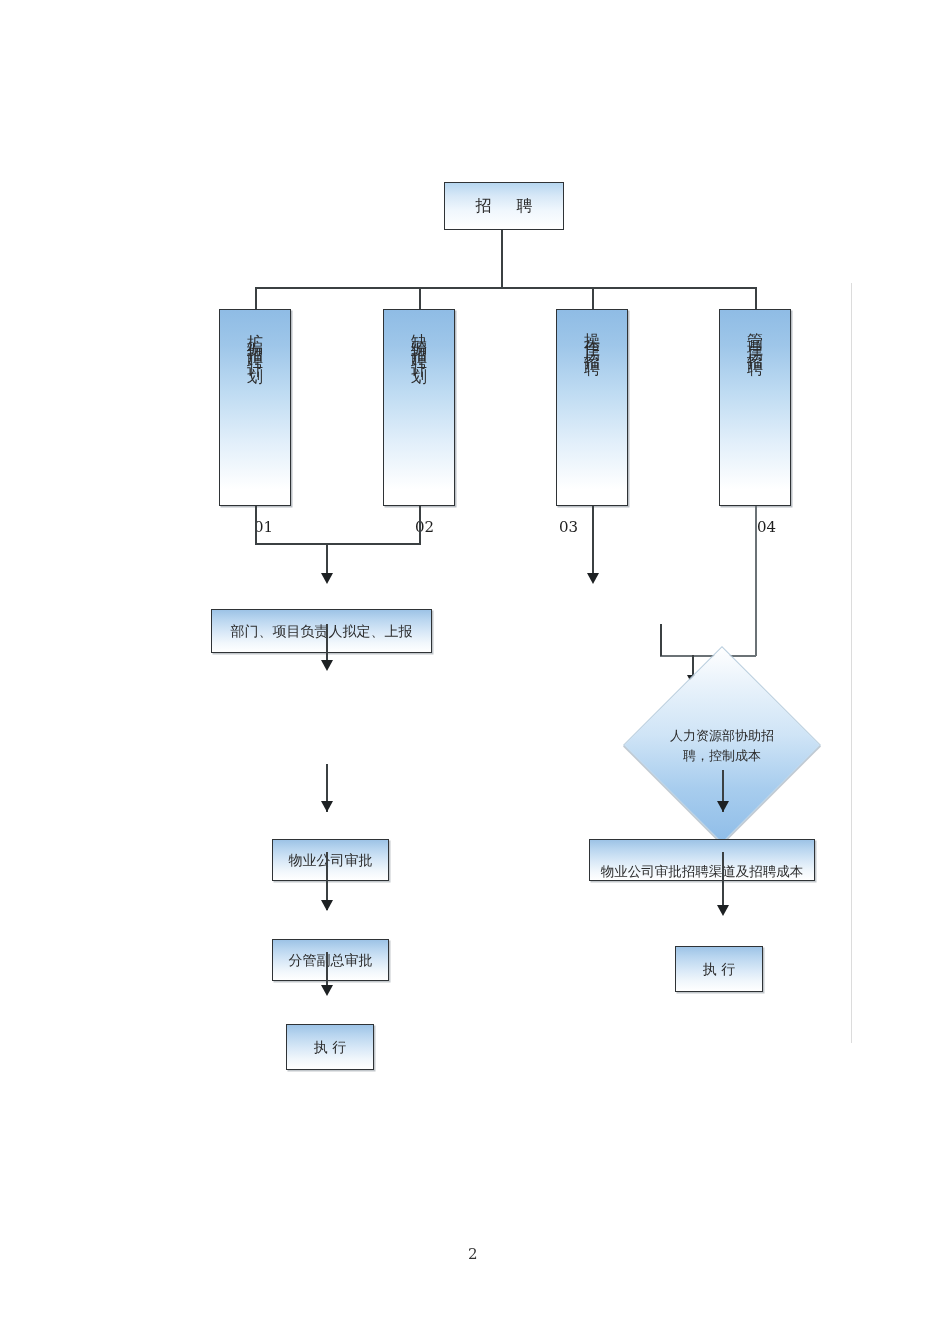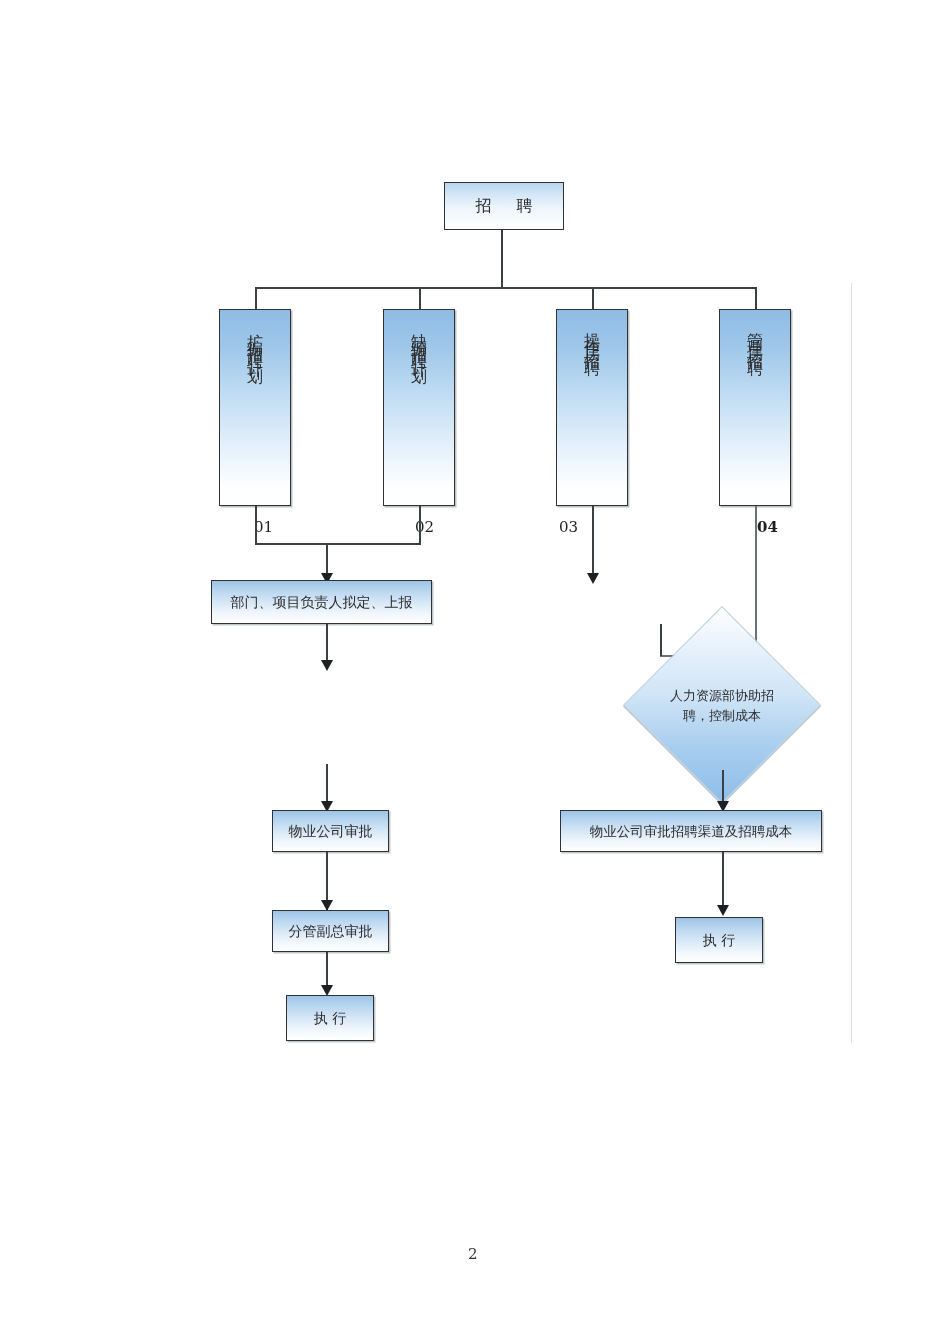--- a/index.html
+++ b/index.html
@@ -34,20 +34,21 @@
   
   .box {
     border: 1.2px solid #2f3336;
     background: linear-gradient(to bottom,
                 #9dc3e6 0%,
                 #b8d5ef 22%,
                 #d8e8f7 52%,
                 #f1f7fc 78%,
                 #ffffff 100%);
     box-shadow: 1.5px 1.5px 0 rgba(120,130,140,0.45);
+    margin-top: 29px;
   }
 
   
   .box-top {
     border: 1.2px solid #2f3336;
     background: linear-gradient(to bottom,
                 #b6d6f0 0%,
                 #d7e8f7 28%,
                 #f0f7fd 60%,
                 #ffffff 100%);
@@ -175,21 +176,21 @@
   <div class="node vbox" style="left:556px; top:309px; width:72px; height:197px;">
     <span class="vtext">操作层招聘</span>
   </div>
   <div class="node vbox" style="left:719px; top:309px; width:72px; height:197px;">
     <span class="vtext">管理层招聘</span>
   </div>
 
   <div class="label-num" style="left:222px; top:518px;margin-left:32px;">01</div>
   <div class="label-num" style="left:415px; top:518px;">02</div>
   <div class="label-num" style="left:559px; top:518px;">03</div>
-  <div class="label-num" style="left:757px; top:518px;font-weight:bold;">04</div>
+  <div class="label-num" style="left:757px; top:518px;">04</div>
 
   <div class="ln ln-v" style="left:255px; top:506px; height:38px;"></div>
   <div class="ln ln-v" style="left:419px; top:506px; height:38px;"></div>
   <div class="ln ln-h" style="left:255px; top:543px; width:166px;"></div>
   <div class="ln ln-v" style="left:326px; top:543px; height:34px;"></div>
   <div class="arrow-down" style="left:321px; top:573px;"></div>
 
   <div class="ln ln-v" style="left:592px; top:506px; height:72px;"></div>
   <div class="arrow-down" style="left:587px; top:573px;"></div>
 
@@ -223,32 +224,32 @@
 
   <div class="node box boxlabel" style="left:286px; top:995px; width:88px; height:46px;">
     <span>执 行</span>
   </div>
 
 
   <div class="ln ln-v" style="left:660px; top:624px; height:32px;"></div>
   <div class="ln ln-v" style="left:692px; top:655px; height:32px;"></div>
   <div class="arrow-down" style="left:687px; top:675px;"></div>
 
-  <div class="diamond" style="left:592px; top:652px; width:260px; height:106px;">
+  <div class="diamond" style="left:592px; top:692px; width:260px; height:106px;">
     <div class="dshape" style="width:138px; height:138px;"></div>
     <div class="dlabel">
       <div>人力资源部协助招</div>
       <div>聘，控制成本</div>
     </div>
   </div>
 
   <div class="ln ln-v" style="left:722px; top:770px; height:42px;"></div>
   <div class="arrow-down" style="left:717px; top:801px;"></div>
 
-  <div class="node box boxlabel-sm" style="left:560px; top:810px; width:262px; height:42px;">
+  <div class="node box boxlabel-sm" style="left:589px; top:810px; width:226px; height:42px;align-items:flex-end;">
     <span>物业公司审批招聘渠道及招聘成本</span>
   </div>
 
   <div class="ln ln-v" style="left:722px; top:852px; height:62px;"></div>
   <div class="arrow-down" style="left:717px; top:905px;"></div>
 
   <div class="node box boxlabel" style="left:675px; top:917px; width:88px; height:46px;">
     <span>执 行</span>
   </div>
 

